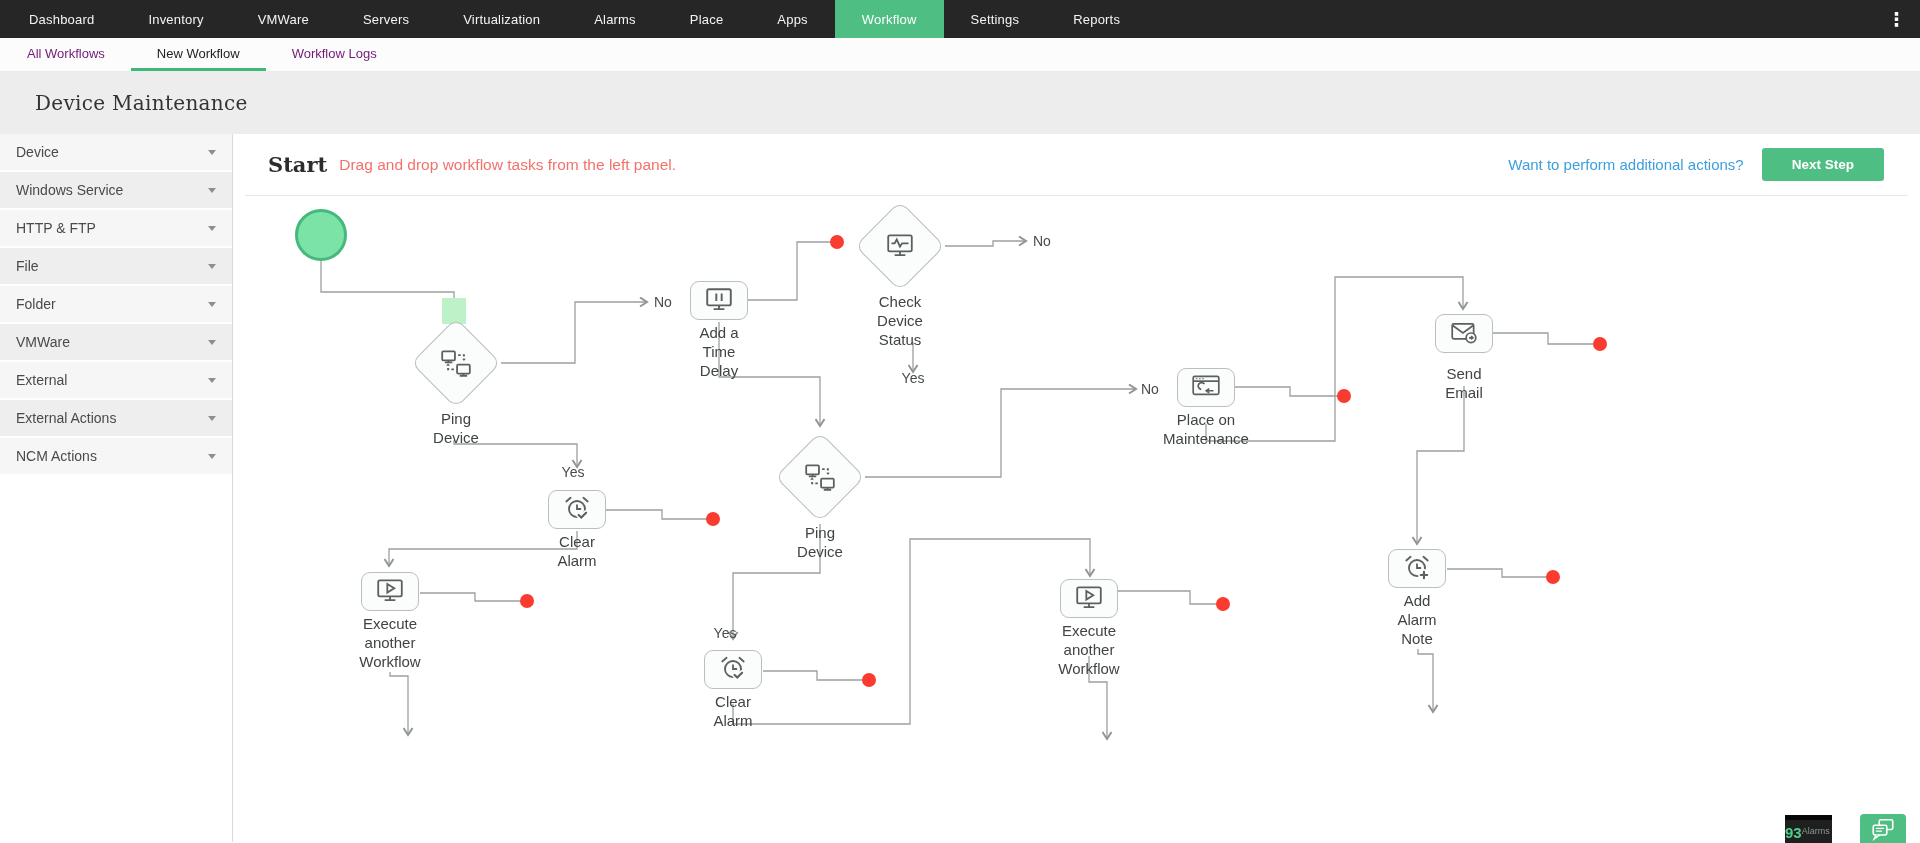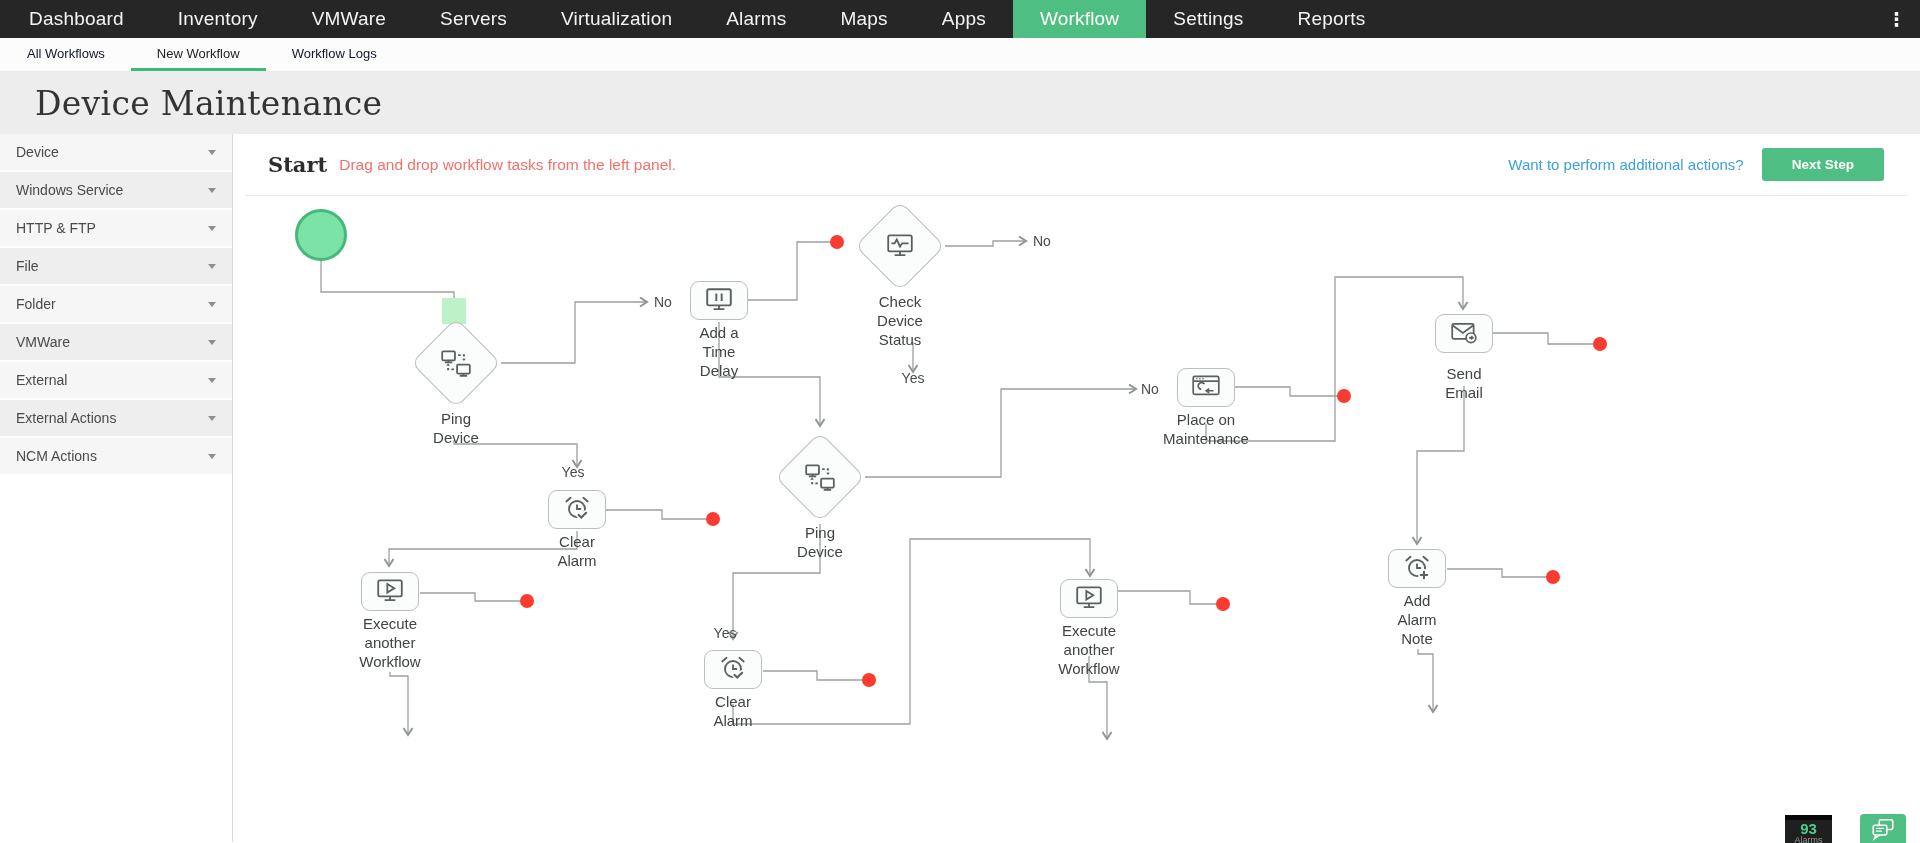--- a/index.html
+++ b/index.html
@@ -7,32 +7,32 @@
     --dot-red:#fa3b30; --wire:#9aa09e; --node-border:#b9bfbc; --node-bg:#fbfdfc;
     --start-fill:#7ce3a7; --start-border:#45b97c; --highlight:#bdf2c8;
   }
   *{box-sizing:border-box;margin:0;padding:0}
   html,body{width:1920px;height:843px;overflow:hidden}
   body{font-family:"Liberation Sans","DejaVu Sans",sans-serif;background:#fff;color:#333}
   .page{position:relative;width:1920px;height:843px;overflow:hidden}
 
   
   .topnav{height:38px;background:#262626;display:flex;align-items:stretch;padding-left:2px}
-  .nav-item{color:#f4f4f4;font-size:19px;padding:0 27px;display:flex;align-items:center;cursor:pointer;letter-spacing:.2px}
+  .nav-item{color:#f4f4f4;font-size:13px;padding:0 27px;display:flex;align-items:center;cursor:pointer;letter-spacing:.2px}
   .nav-item.active{background:var(--accent);color:#fff}
   .kebab{margin-left:auto;color:#fff;display:flex;align-items:center;padding:0 14px;font-size:19px;font-weight:bold;cursor:pointer}
 
   
   .tabbar{height:34px;background:#fcfcfc;display:flex;align-items:stretch;padding-left:1px;border-bottom:1px solid #ececec}
-  .tab{font-size:13px;color:#0f172a;padding:0 26px;display:flex;align-items:center;cursor:pointer;border-bottom:3px solid transparent}
+  .tab{font-size:13px;color:#701a75;padding:0 26px;display:flex;align-items:center;cursor:pointer;border-bottom:3px solid transparent}
   .tab.active{border-bottom-color:var(--underline);color:#222}
 
   
   .titlebar{height:62px;background:#ededed;display:flex;align-items:center;padding-left:35px}
-  .titlebar h1{font-family:"DejaVu Serif","Liberation Serif",serif;font-size:33px;font-weight:500;color:#333;letter-spacing:.3px}
+  .titlebar h1{font-family:"DejaVu Serif","Liberation Serif",serif;font-size:20px;font-weight:500;color:#333;letter-spacing:.3px}
 
   
   .bodyrow{display:flex;height:708px}
   .sidebar{width:233px;border-right:1px solid #dadada;background:#fff;flex:none}
   .side-item{height:36px;margin-bottom:2px;display:flex;align-items:center;justify-content:space-between;padding:0 16px;cursor:pointer}
   .side-item:nth-child(odd){background:#f6f6f7}
   .side-item:nth-child(even){background:#eeeeef}
   .side-item .lbl{font-size:14px;color:#4a4a4a}
   .caret{width:0;height:0;border-left:4.5px solid transparent;border-right:4.5px solid transparent;border-top:5px solid #8a908e}
 
@@ -52,39 +52,39 @@
   .wf-node{position:absolute;display:flex;align-items:center;justify-content:center;cursor:pointer}
   .wf-node.start{width:52px;height:52px;border-radius:50%;background:var(--start-fill);border:3px solid var(--start-border)}
   .wf-node.highlight{width:24px;height:26px;background:var(--highlight);cursor:default}
   .wf-node.decision{width:64px;height:64px;background:var(--node-bg);border:1px solid var(--node-border);border-radius:10px;transform:rotate(45deg)}
   .wf-node.decision .node-icon{transform:rotate(-45deg)}
   .wf-node.action{width:58px;height:39px;background:var(--node-bg);border:1px solid var(--node-border);border-radius:9px}
   .node-icon{display:flex;align-items:center;justify-content:center;line-height:0}
   .wf-label{position:absolute;text-align:center;font-size:15px;line-height:19px;color:#3f4543;z-index:2;pointer-events:none}
 
   
-  .alarm-badge{position:absolute;left:1785px;top:815px;width:47px;height:28px;background:#1d201f;border-top:5px solid #070707;display:flex;flex-direction:column;align-items:center;cursor:pointer}
+  .alarm-badge{position:absolute;left:1785px;top:815px;width:47px;height:28px;background:#1d201f;border-top:5px solid #070707;display:flex;flex-direction:row;align-items:center;cursor:pointer}
   .alarm-count{color:#4fce8a;font-size:15px;font-weight:bold;line-height:15px;margin-top:1px}
   .alarm-caption{color:#8d9693;font-size:9px;line-height:9px}
   .chat-btn{position:absolute;left:1860px;top:814px;width:46px;height:29px;background:var(--accent);border-radius:4px 4px 0 0;display:flex;align-items:flex-start;justify-content:center;padding-top:3px;cursor:pointer}
 </style>
 </head>
 <body>
 
 <div class="page">
 
   <header class="topnav">
     <nav id="nav-items" style="display:flex">
         <div class="nav-item">Dashboard</div>
         <div class="nav-item">Inventory</div>
         <div class="nav-item">VMWare</div>
         <div class="nav-item">Servers</div>
         <div class="nav-item">Virtualization</div>
         <div class="nav-item">Alarms</div>
-        <div class="nav-item">Maps</div>
+        <div class="nav-item">Place</div>
         <div class="nav-item">Apps</div>
         <div class="nav-item active">Workflow</div>
         <div class="nav-item">Settings</div>
         <div class="nav-item">Reports</div>
       </nav>
     <div class="kebab">⋮</div>
   </header>
 
   <div class="tabbar" id="tab-items">
       <div class="tab">All Workflows</div>

